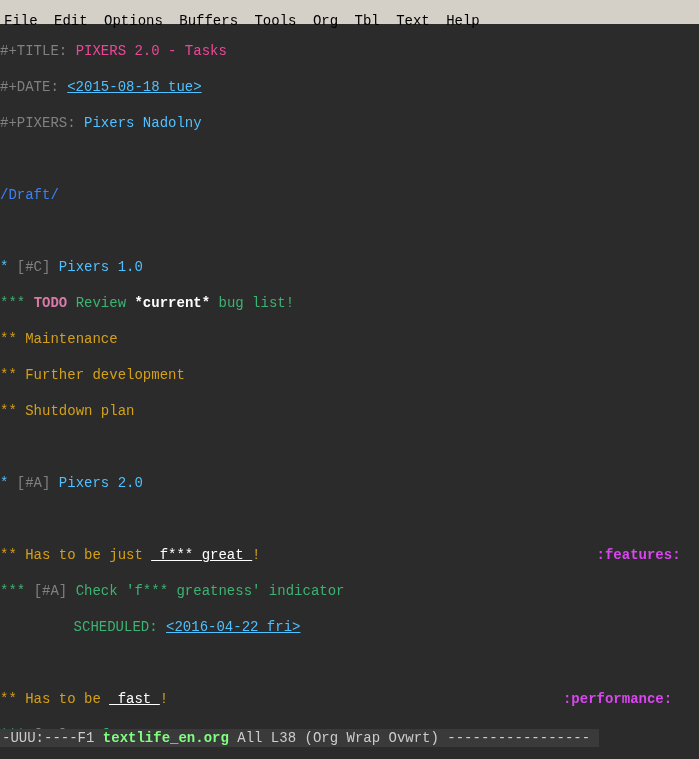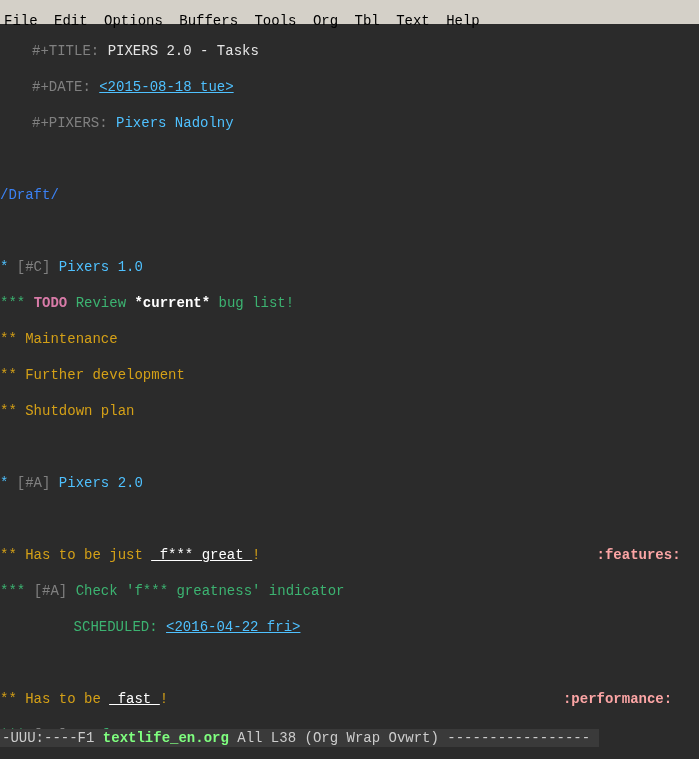--- a/index.html
+++ b/index.html
@@ -15,34 +15,34 @@
   }
   .menubar {
     background: #d4d0c8;
     color: #000;
     padding: 12px 4px;
     height: 18px;
   }
   .menubar span { margin-right: 8px; cursor: pointer; }
   .content { padding: 0; white-space: pre; }
   .line { white-space: pre; }
-  .dim { color: #808080; margin-left: 32px; }
-  .title { color: #e5e5e5; }
+  .dim { color: #808080; }
+  .title { color: #ec4899; }
   .date { color: #4fc1ff; text-decoration: underline; }
   .author { color: #4fc1ff; }
   .italic { color: #3b82f6; }
   .star1 { color: #4fc1ff; }
   .star1-text { color: #4fc1ff; margin-top: 12px; }
   .priority { color: #808080; }
   .star2 { color: #d4a017; }
   .star3 { color: #3cb371; }
   .todo { color: #d87ba8; font-weight: bold; }
   .bold-white { color: #ffffff; font-weight: bold; }
   .underline-white { color: #ffffff; text-decoration: underline; }
-  .tag { color: #fca5a5; font-weight: bold; }
+  .tag { color: #d946ef; font-weight: bold; }
   .scheduled { color: #3cb371; margin-left: 40px; }
   .timestamp { color: #4fc1ff; text-decoration: underline; }
   .modeline {
     background: #3a3a3a;
     color: #cccccc;
     padding: 0 2px;
     position: absolute;
     top: 729px;
     width: 599px;
     height: 18px;

